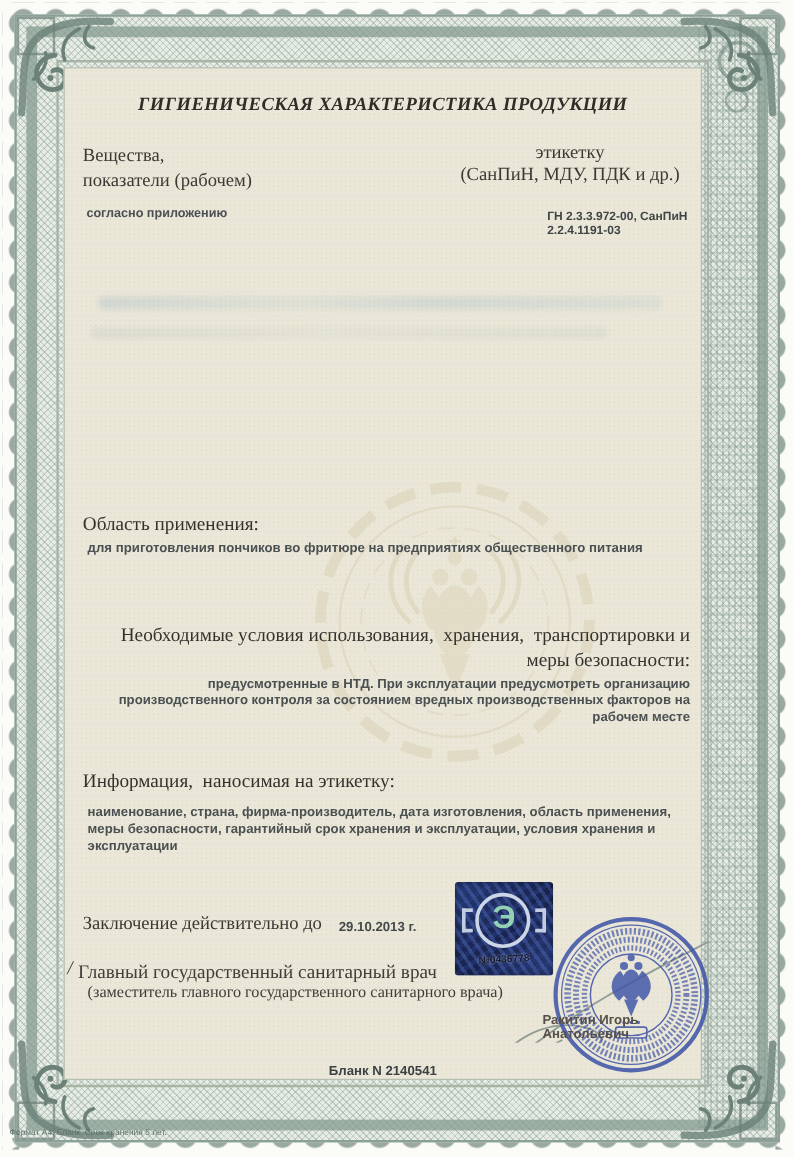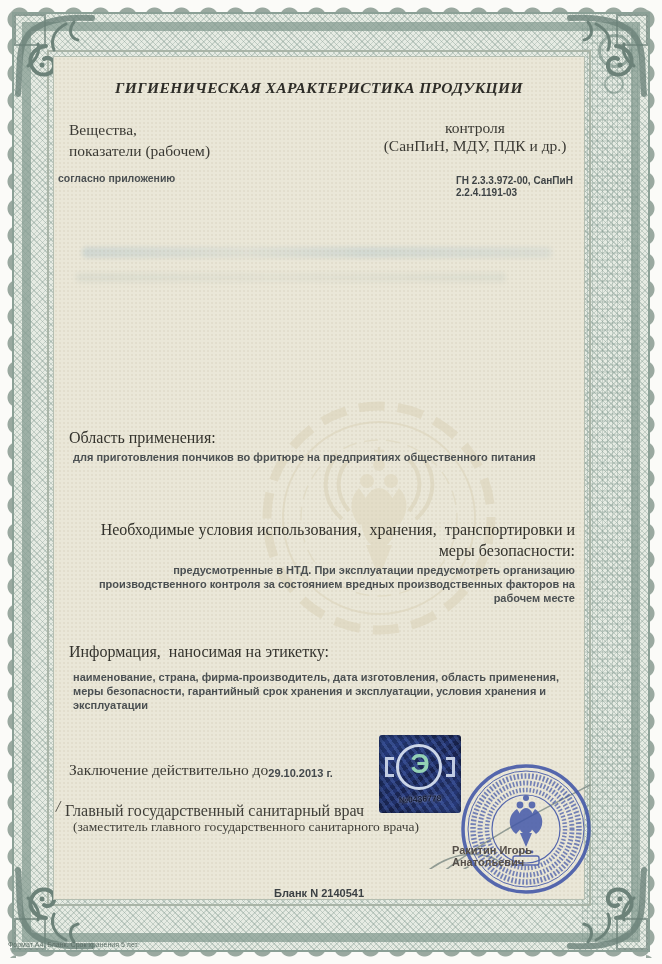--- a/index.html
+++ b/index.html
@@ -48,21 +48,21 @@
   .paper{position:absolute;top:56px;left:53px;width:532px;height:844px;z-index:5;
     background-color:#eae7d8;
     background-image:radial-gradient(rgba(213,207,186,.8) 0.6px, transparent 0.8px);
     background-size:4px 4px;
     border:1px solid #b5beb1;}
 
   .title{position:absolute;top:22px;left:0;width:100%;text-align:center;
     font-weight:bold;font-size:15.5px;letter-spacing:.4px;color:#2e2d28;font-style:italic;}
 
   .col-left-heading{position:absolute;top:62px;left:15px;font-size:15.5px;color:#3b3a34;line-height:21px;}
-  .col-left-value{position:absolute;top:115px;left:4px;font-family:"Liberation Sans",sans-serif;
+  .col-left-value{position:absolute;top:115px;left:18px;font-family:"Liberation Sans",sans-serif;
     font-size:10.5px;font-weight:bold;color:#4b5052;}
   .col-right-heading{position:absolute;top:62px;left:310px;width:222px;text-align:center;
     font-size:15.5px;color:#3b3a34;line-height:18px;}
   .col-right-value{position:absolute;top:118px;left:402px;width:160px;font-family:"Liberation Sans",sans-serif;
     font-size:10px;font-weight:bold;color:#3f4446;line-height:12px;}
 
   .smudge1{position:absolute;top:190px;left:28px;width:470px;height:11px;border-radius:5px;
     background:linear-gradient(90deg,rgba(110,155,185,.20),rgba(110,155,185,.08) 35%,rgba(110,155,185,.18) 60%,rgba(110,155,185,.10));
     filter:blur(2.2px);}
   .smudge2{position:absolute;top:216px;left:22px;width:430px;height:9px;border-radius:5px;
@@ -73,21 +73,21 @@
   .sec-heading{font-size:16px;color:#33322c;line-height:21px;white-space:pre-wrap;}
   .sec-body{margin-top:2px;margin-left:4px;font-family:"Liberation Sans",sans-serif;
     font-size:11px;font-weight:bold;color:#4b5052;line-height:14px;}
   .sec1{top:370px;}
   .sec2{top:462px;text-align:right;}
   .sec3{top:584px;}
   .sec3 .sec-body{margin-top:8px;}
 
   .validity{position:absolute;top:704px;left:15px;font-size:15.5px;color:#3b3a34;}
   .validity .date{font-family:"Liberation Sans",sans-serif;font-size:11px;font-weight:bold;color:#44494c;
-    position:relative;top:2px;}
+    margin-left:14px;position:relative;top:2px;}
 
   .sig-slash{position:absolute;top:740px;left:2px;font-size:17px;color:#45443e;transform:rotate(8deg);}
   .sig-line1{position:absolute;top:745px;left:11px;font-size:16px;color:#3f3e38;}
   .sig-line2{position:absolute;top:762px;left:19px;font-size:13.5px;color:#3f3e38;}
   .sig-name{position:absolute;top:787px;left:398px;z-index:9;font-family:"Liberation Sans",sans-serif;
     font-size:11px;font-weight:bold;color:#554f49;}
 
   
   .watermark{position:absolute;top:336px;left:200px;width:250px;height:250px;z-index:0;opacity:.6;}
   .content{position:relative;z-index:2;width:100%;height:100%;}
@@ -209,21 +209,21 @@
 
       <div class="title">ГИГИЕНИЧЕСКАЯ ХАРАКТЕРИСТИКА ПРОДУКЦИИ</div>
 
       <div class="col-left-heading">
         <div>Вещества,</div>
         <div>показатели (рабочем)</div>
       </div>
       <div class="col-left-value">согласно приложению</div>
 
       <div class="col-right-heading">
-        <div>контроля</div>
+        <div>этикетку</div>
         <div>(СанПиН, МДУ, ПДК и др.)</div>
       </div>
       <div class="col-right-value">
         <div>ГН 2.3.3.972-00, СанПиН</div>
         <div>2.2.4.1191-03</div>
       </div>
 
       <div class="smudge1"></div>
       <div class="smudge2"></div>
 

